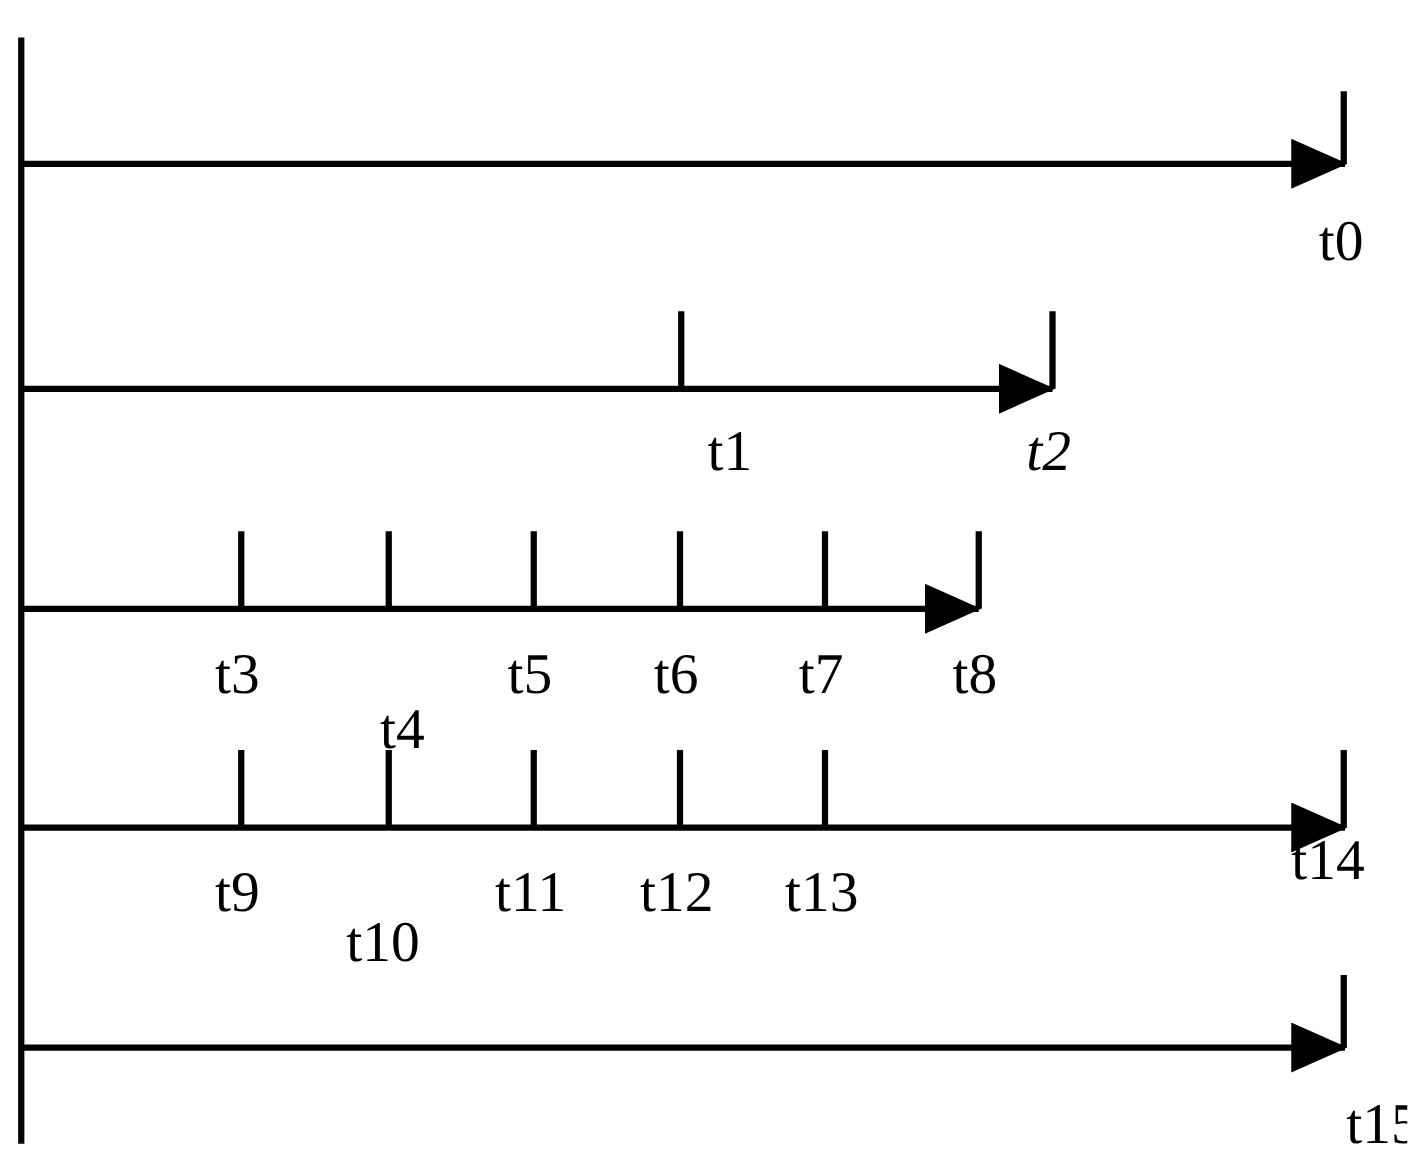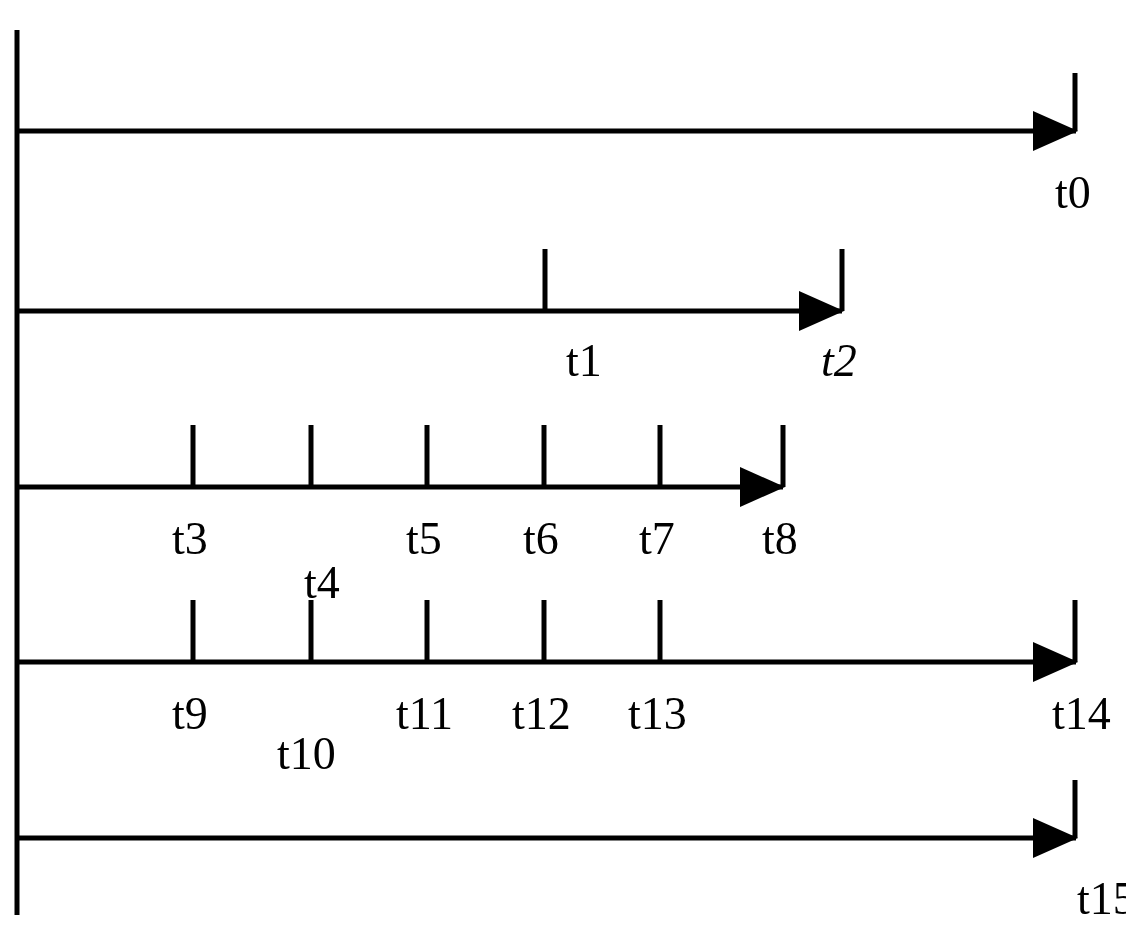--- a/index.html
+++ b/index.html
@@ -80,17 +80,17 @@
       <div class="tick-label" style="left: 304px; top: 516px; margin-top: 44px;">t4</div>
       <div class="tick-label" style="left: 406px; top: 516px;">t5</div>
       <div class="tick-label" style="left: 523px; top: 516px; text-align: right;">t6</div>
       <div class="tick-label" style="left: 639px; top: 516px; text-align: center;">t7</div>
       <div class="tick-label" style="left: 762px; top: 516px;">t8</div>
       <div class="tick-label" style="left: 172px; top: 691px;">t9</div>
       <div class="tick-label" style="left: 277px; top: 691px; margin-top: 40px;">t10</div>
       <div class="tick-label" style="left: 396px; top: 691px;">t11</div>
       <div class="tick-label" style="left: 512px; top: 691px;">t12</div>
       <div class="tick-label" style="left: 628px; top: 691px;">t13</div>
-      <div class="tick-label" style="left: 1033px; top: 691px; margin-left: 19px;">t14</div>
+      <div class="tick-label" style="left: 1033px; top: 665px;">t14</div>
       <div class="tick-label" style="left: 1033px; top: 876px; margin-left: 44px;">t15</div>
     </div>
 
 </div>
 
 </body></html>

